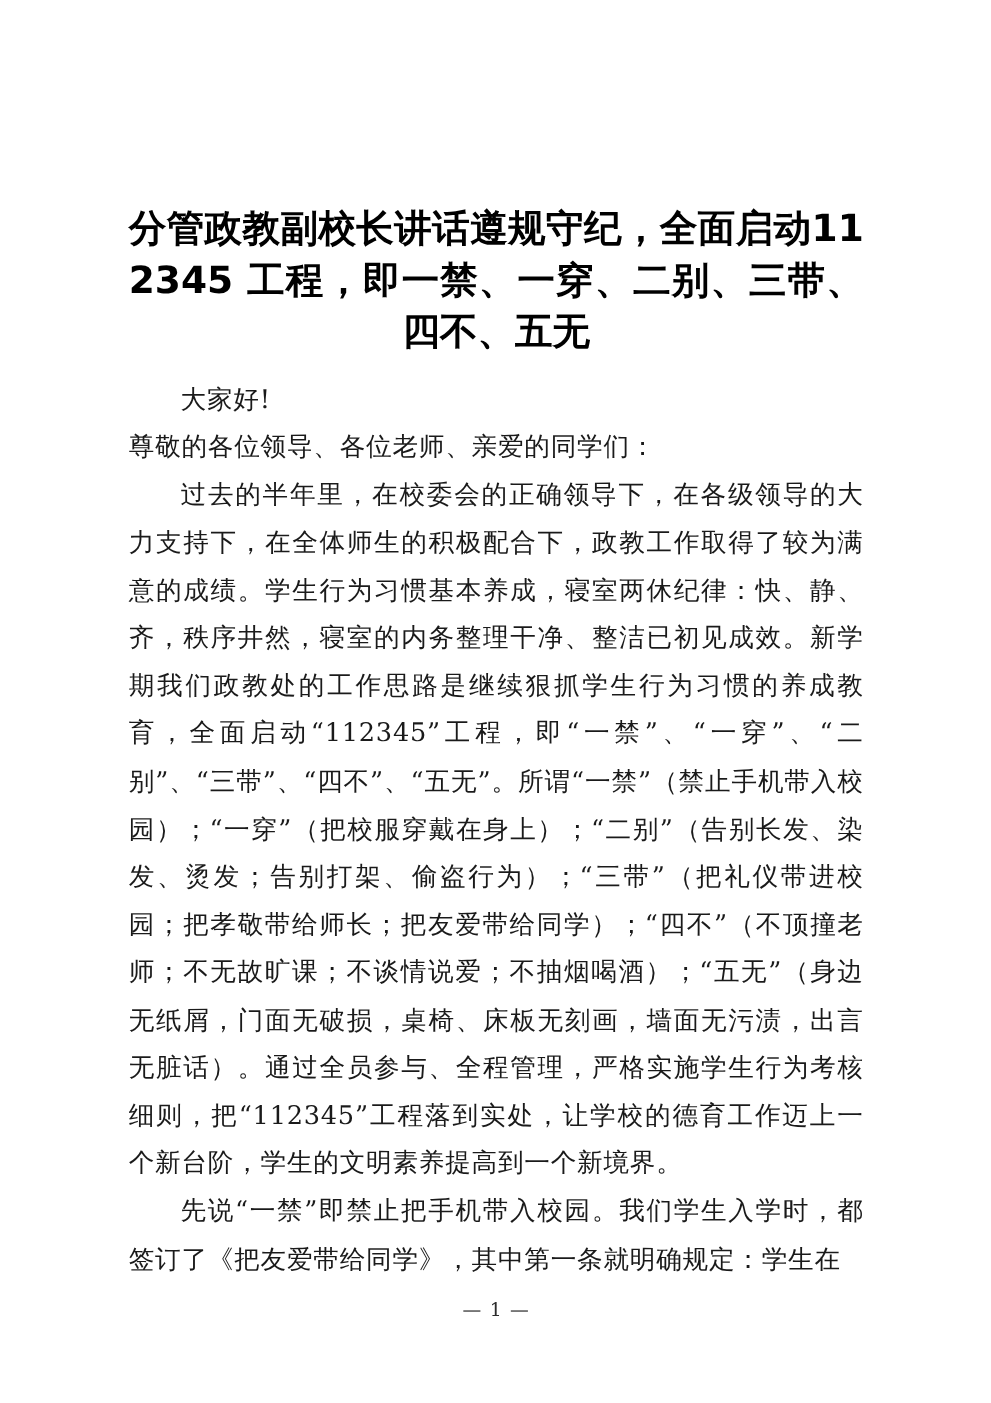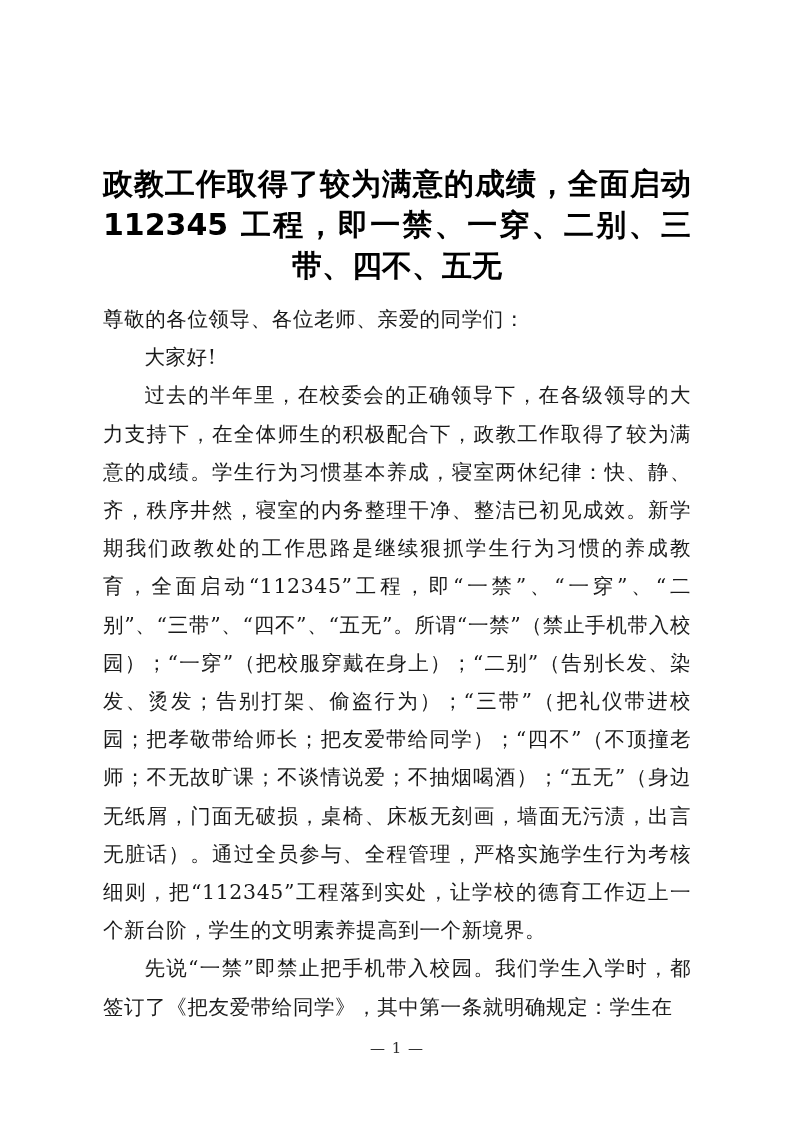--- a/index.html
+++ b/index.html
@@ -79,27 +79,27 @@
     line-height: 20px;
     color: #2b2b2b;
     letter-spacing: 1px;
   }
 </style>
 </head>
 <body>
 
 <div class="page">
 
-  <h1 class="doc-title">政教工作取得了较为满意的成绩，全面启动112345 工程，即一禁、一穿、二别、三带、四不、五无</h1>
+  <h1 class="doc-title">分管政教副校长讲话遵规守纪，全面启动112345 工程，即一禁、一穿、二别、三带、四不、五无</h1>
 
   <div class="body-block">
 
+    <p class="para indent">大家好!</p>
+
     <p class="para">尊敬的各位领导、各位老师、亲爱的同学们：</p>
-
-    <p class="para indent">大家好!</p>
 
     <p class="para indent">过去的半年里，在校委会的正确领导下，在各级领导的大力支持下，在全体师生的积极配合下，政教工作取得了较为满意的成绩。学生行为习惯基本养成，寝室两休纪律：快、静、齐，秩序井然，寝室的内务整理干净、整洁已初见成效。新学期我们政教处的工作思路是继续狠抓学生行为习惯的养成教育，全面启动“112345”工程，即“一禁”、“一穿”、“二别”、“三带”、“四不”、“五无”。所谓“一禁”（禁止手机带入校园）；“一穿”（把校服穿戴在身上）；“二别”（告别长发、染发、烫发；告别打架、偷盗行为）；“三带”（把礼仪带进校园；把孝敬带给师长；把友爱带给同学）；“四不”（不顶撞老师；不无故旷课；不谈情说爱；不抽烟喝酒）；“五无”（身边无纸屑，门面无破损，桌椅、床板无刻画，墙面无污渍，出言无脏话）。通过全员参与、全程管理，严格实施学生行为考核细则，把“112345”工程落到实处，让学校的德育工作迈上一个新台阶，学生的文明素养提高到一个新境界。</p>
 
     <p class="para indent">先说“一禁”即禁止把手机带入校园。我们学生入学时，都签订了《把友爱带给同学》，其中第一条就明确规定：学生在</p>
 
   </div>
 
   <div class="page-footer">— 1 —</div>
 
 </div>

